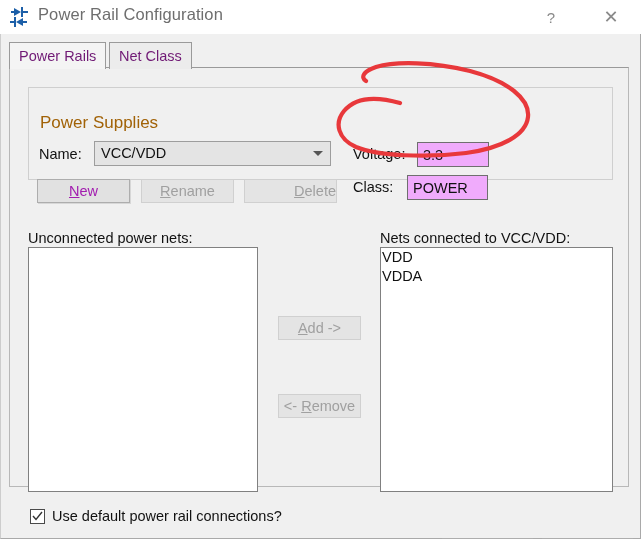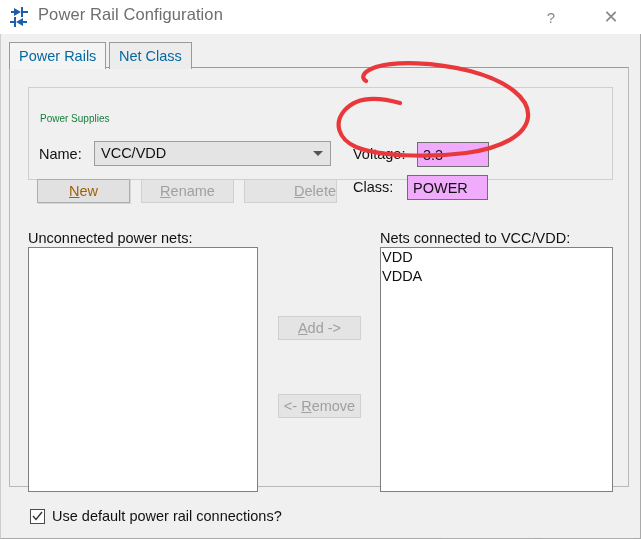--- a/index.html
+++ b/index.html
@@ -72,21 +72,21 @@
     position: absolute;
     left: 8px; top: 8px;
     width: 620px; height: 26px;
   }
   .tab {
     position: absolute;
     top: 0;
     height: 27px;
     padding: 0 9px;
     font-size: 14.5px;
-    color: #0369a1;
+    color: #701a75;
     line-height: 26px;
     box-sizing: border-box;
     background: #f0f0f0;
     white-space: nowrap;
   }
   .tab.active {
     left: 0;
     border: 1px solid #9a9a9a;
     border-bottom: none;
     background: #f4f4f4;
@@ -115,22 +115,22 @@
     left: 27px; top: 53px;
     width: 585px; height: 93px;
     border: 1px solid #cfcfcf;
     box-sizing: border-box;
   }
   .groupbox-title {
     position: absolute;
     left: 35px; top: 79px;
     background: #f0f0f0;
     padding: 0 5px 0 4px;
-    font-size: 10px;
-    color: #15803d;
+    font-size: 17px;
+    color: #a16207;
     white-space: nowrap;
   }
 
   
   .lbl {
     position: absolute;
     font-size: 14.5px;
     color: #111;
     white-space: nowrap;
   }
@@ -179,21 +179,21 @@
   .fld-voltage { left: 416px; top: 108px; width: 72px; height: 25px; }
   .fld-class { left: 406px; top: 141px; width: 81px; height: 25px; }
 
   
   .btn {
     position: absolute;
     background: #e1e1e1;
     border: 1px solid #adadad;
     box-sizing: border-box;
     font-size: 14.5px;
-    color: #a16207;
+    color: #a21caf;
     display: flex;
     align-items: center;
     justify-content: center;
     box-shadow: 1px 1px 0 rgba(0,0,0,0.10);
     white-space: nowrap;
     font-family: "Liberation Sans", sans-serif;
   }
   .btn.disabled { color: #a0a0a0; background: #e4e4e4; border-color: #d0d0d0; box-shadow:none;}
   .btn u { text-decoration: underline; }
 

